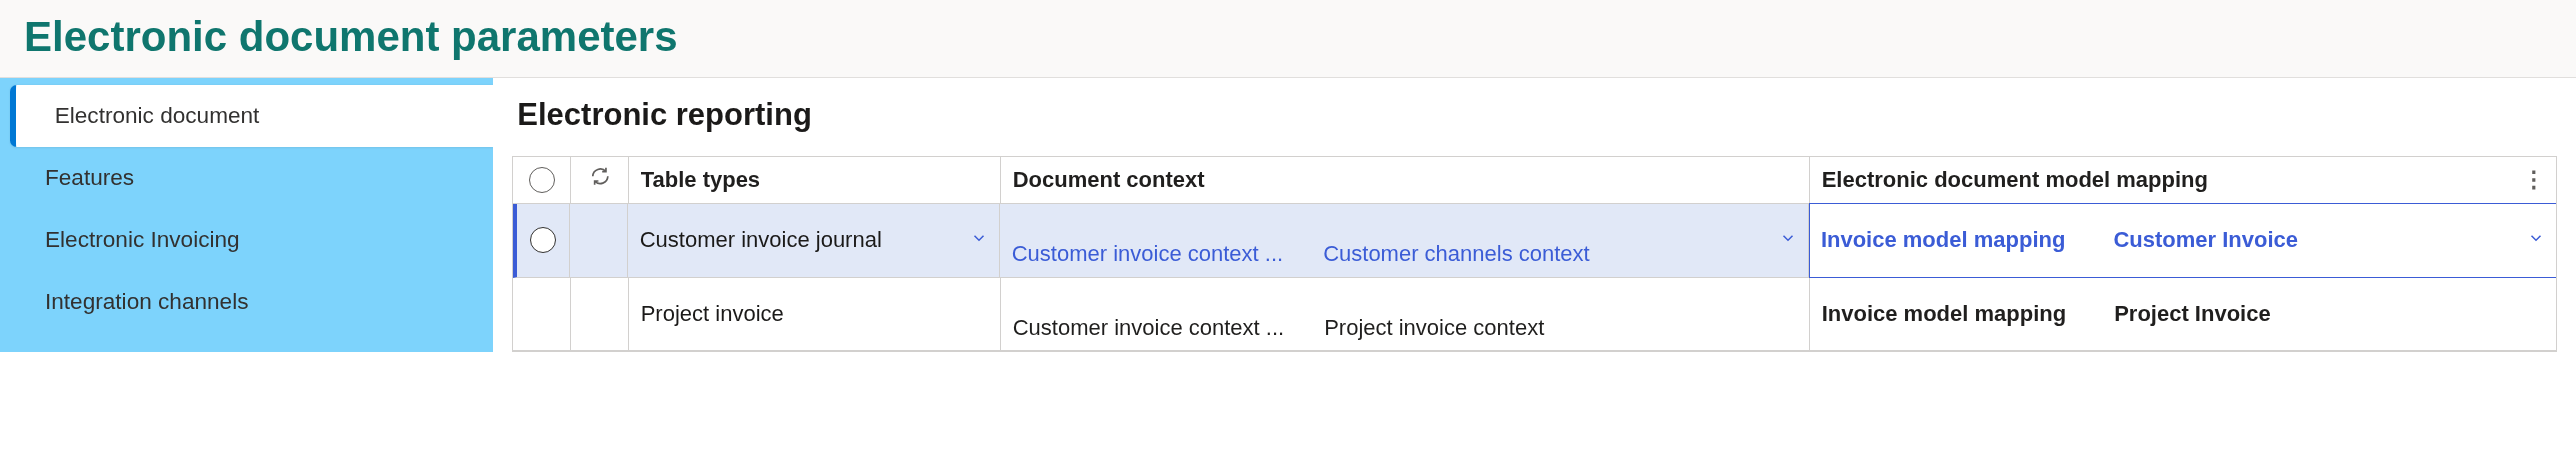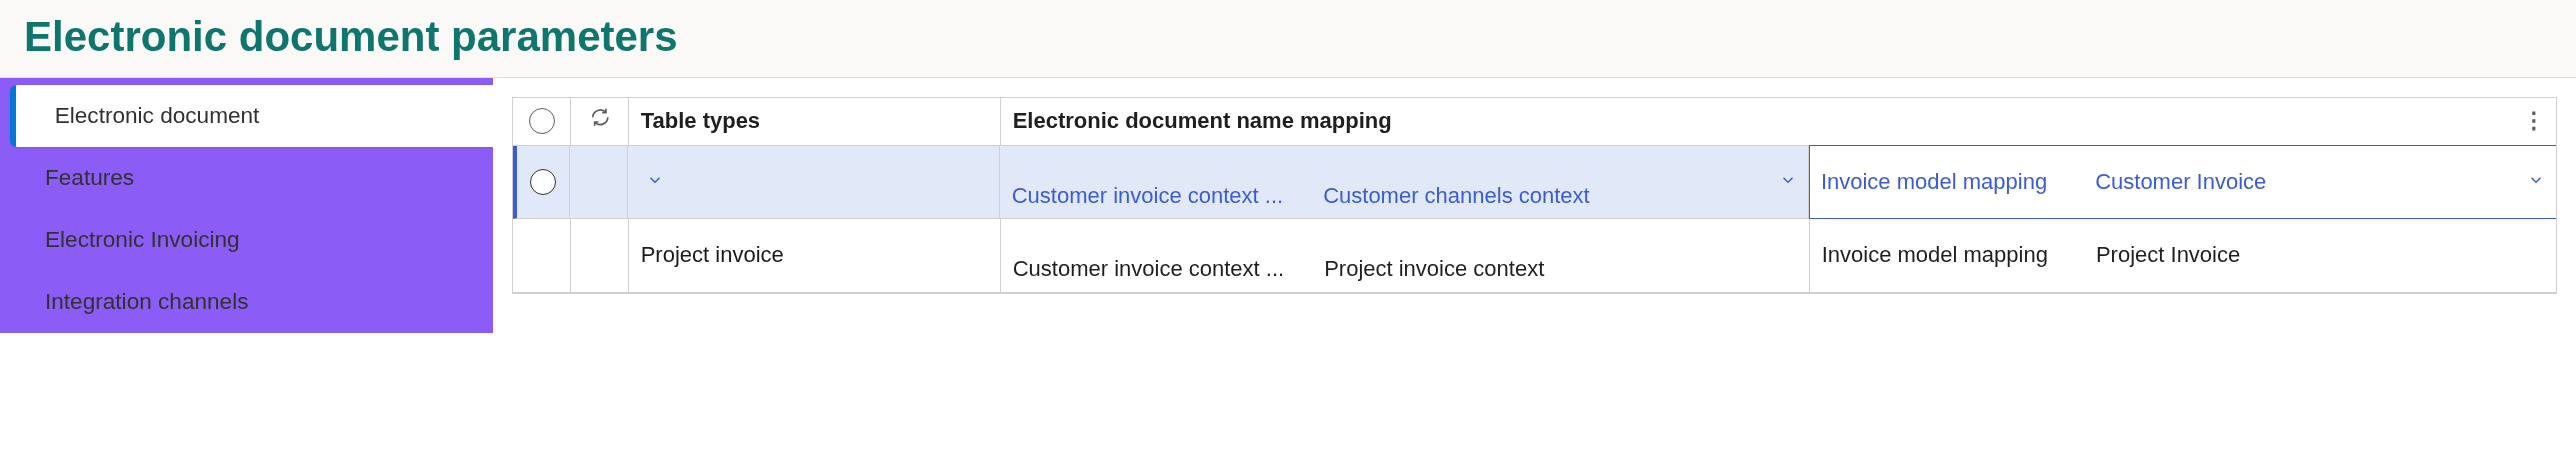--- a/index.html
+++ b/index.html
@@ -18,21 +18,21 @@
       border-bottom: 0.8px solid #e1dfdd;
       background: #faf9f8;
     }
     .page-title {
       font-size: 42px;
       font-weight: 600;
       color: #0f766e;
     }
     .layout {
       display: flex;
-      background: #8b5cf6;
+      background: #7dd3fc;
     }
     .sidebar {
       width: 493px;
       padding-top: 6.5px;
     }
     .sidebar-item {
       padding: 18px 32px 18px 45px;
       font-size: 22.6px;
       color: #323130;
       cursor: pointer;
@@ -186,20 +186,21 @@
     .lookup-secondary {
       color: #201f1e;
       margin-left: 16px;
     }
     .mm-outer {
       flex:1;
       display:flex;
       align-items:center;
       justify-content:space-between;
       gap:16px;
+      font-weight:bold;
     }
     .mm-text {
       display:flex;
       gap:32px;
       align-items:center;
     }
     .selected-mm-cell {
       border: 1.6px solid #3b5cd6;
       background: #fff;
       margin: -0.8px;
@@ -240,50 +241,55 @@
     </div>
     <div class="sidebar-item">
       <span>Electronic Invoicing</span>
     </div>
     <div class="sidebar-item">
       <span>Integration channels</span>
     </div>
   </nav>
 
   <main class="main">
+    <h2 class="section-title">Electronic reporting</h2>
 
 
     <div class="grid">
       <div class="grid-header">
         <div class="cell col-select">
           <span class="selector-circle"></span>
         </div>
         <div class="cell col-refresh">
           <span class="refresh-icon">
             <svg viewBox="0 0 24 24">
                 <path d="M4 12a8 8 0 0 1 14-5M20 12a8 8 0 0 1-14 5M18 3v4h-4M6 21v-4h4"></path>
               </svg>
           </span>
         </div>
         <div class="cell col-table-name">
           <span>Table types</span>
         </div>
+        <div class="cell col-doc-context">
+          <span>Document context</span>
+        </div>
         <div class="cell col-model-mapping">
-          <span>Electronic document name mapping</span>
+          <span>Electronic document model mapping</span>
           <span class="more-icon">⋮</span>
         </div>
       </div>
 
       <div class="grid-row selected">
         <div class="cell col-select" style="width:53px;">
           <span class="selector-circle"></span>
         </div>
         <div class="cell col-refresh"></div>
         <div class="cell col-table-name">
           <div class="col-table-name-inner">
+            <span>Customer invoice journal</span>
             <span class="chevron">
               <svg viewBox="0 0 24 24">
                   <path d="M6 9l6 6 6-6"></path>
                 </svg>
             </span>
           </div>
         </div>
         <div class="cell col-doc-context">
           <div class="col-doc-context-inner">
             <div class="doc-ctx-text">

